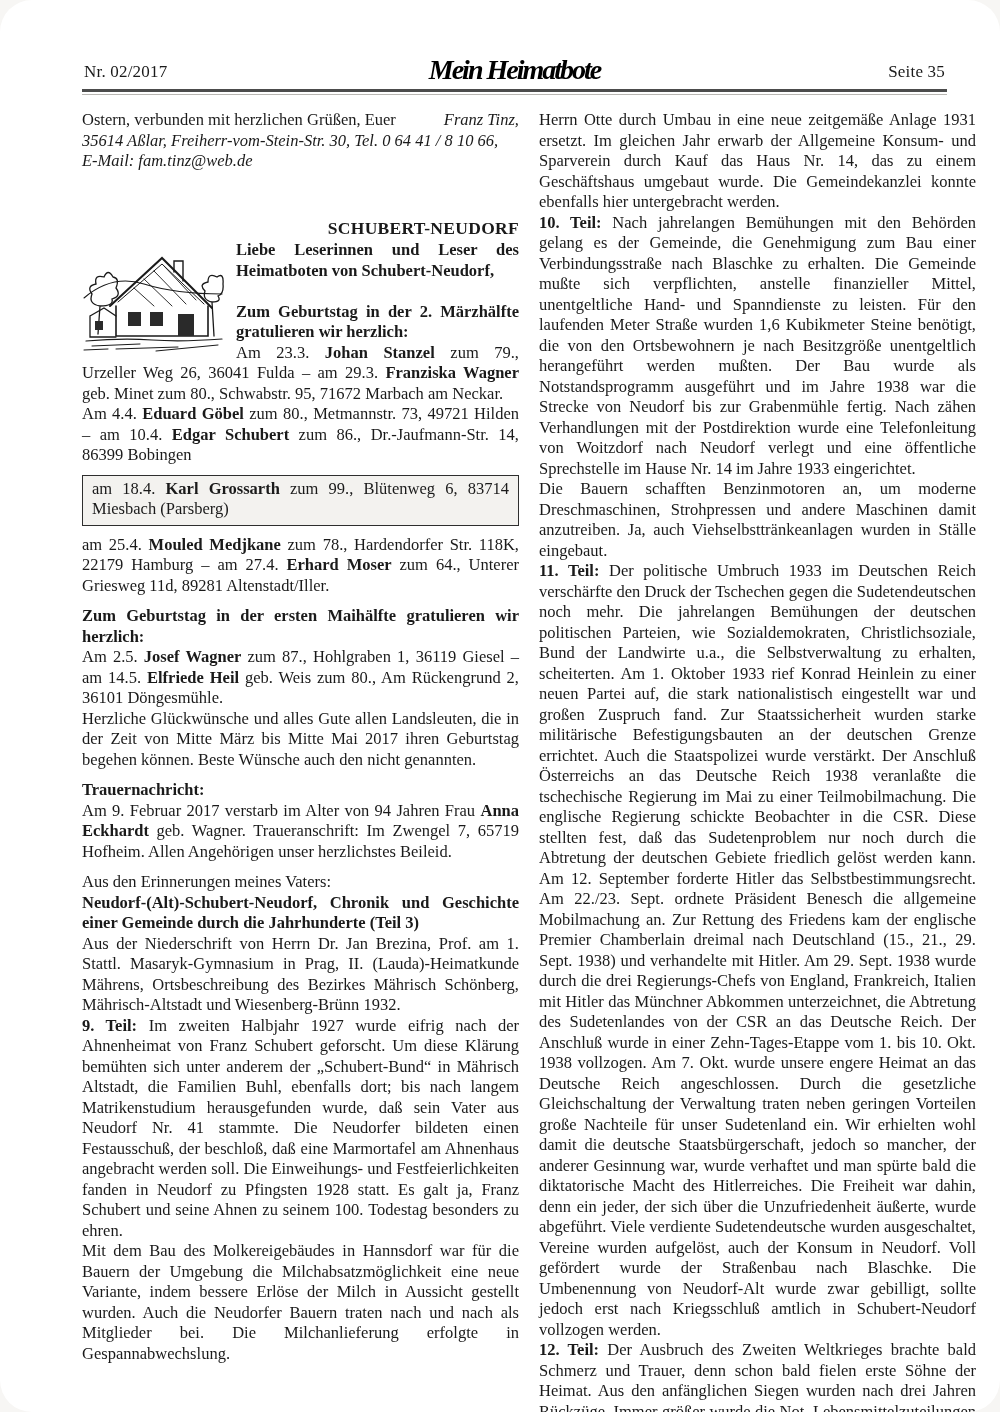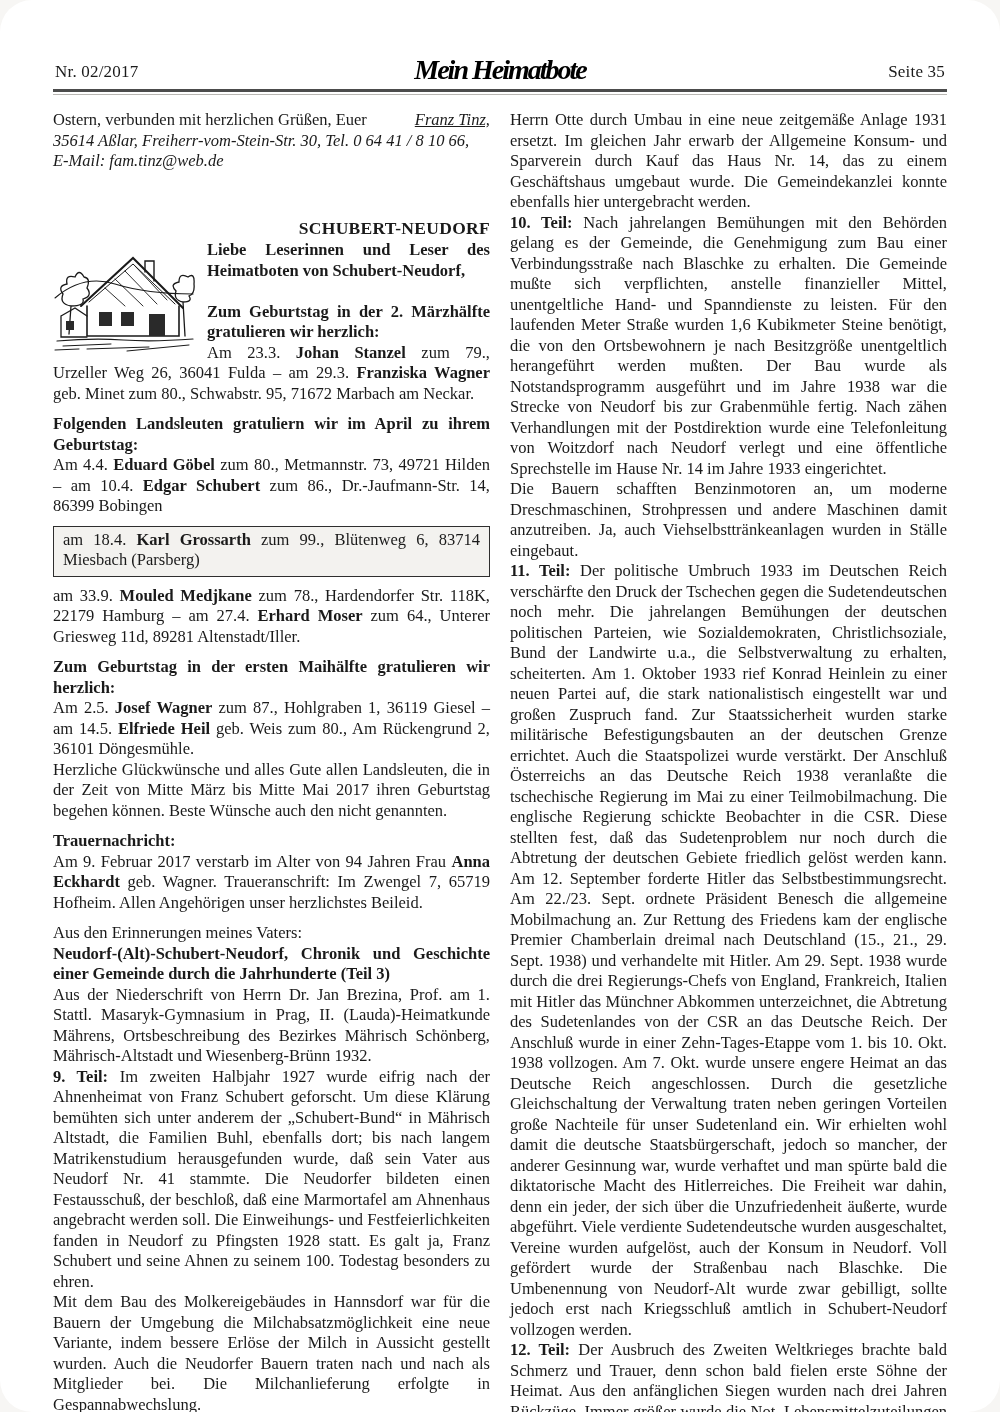--- a/index.html
+++ b/index.html
@@ -6,21 +6,21 @@
   body {
     width:1000px; height:1412px;
     background:#f7f6f4;
     font-family:"Liberation Serif","DejaVu Serif",serif;
     color:#1a1a1a;
   }
   .page {
     position:relative;
     width:1000px; height:1412px;
     background:#ffffff;
-    padding:38px 53px 0 53px;
+    padding:38px 53px 0 82px;
     box-sizing:border-box;
     overflow:hidden;
     border-radius:32px;
   }
   
   .header { position:relative; height:44px; }
   .header-side { position:absolute; bottom:0; font-size:17px; letter-spacing:.2px; }
   .issue { left:2px; }
   .pageno { right:2px;margin-left:32px; }
   .masthead {
@@ -33,21 +33,21 @@
   .rule {
     margin-top:7px; height:2px;
     border-top:3px solid #4c4c4c;
     border-bottom:1px solid #b9b7b3;
   }
   
   .columns { display:flex; gap:20px; margin-top:15px; }
   .col { width:437px; flex:0 0 437px; font-size:16.5px; line-height:20.5px; }
   
   .intro-line1 { display:flex; justify-content:space-between; }
-  .intro-name { font-style:italic;text-decoration:underline; }
+  .intro-name { font-style:italic; }
   .intro-right { text-align:right; font-style:italic; }
   
   .section-title {
     font-size:17.5px; font-weight:bold; text-align:right;
     letter-spacing:.3px; margin:46px 0 2px 0;
   }
   .house {
     float:left; width:142px; height:110px;
     margin:4px 12px 2px 0;
   }
@@ -117,24 +117,23 @@
 
           <path d="M4,97 Q40,94 70,96 T140,95" stroke-width="1.2"></path>
           <path d="M10,102 L58,100 M34,105 L96,103 M74,107 L136,101 M2,106 L26,105" stroke-width="1"></path>
         </svg>
       </div>
 
       <p class="para"><span class="b">Liebe Leserinnen und Leser des Heimatboten von Schubert-Neudorf,</span><br><br><span class="b">Zum Geburtstag in der 2. Märzhälfte gratulieren wir herzlich:</span></p>
 
       <div>
           <p class="para normal"><span>Am 23.3. </span><span class="b">Johan Stanzel</span><span> zum 79., Urzeller Weg 26, 36041 Fulda – am 29.3. </span><span class="b">Franziska Wagner</span><span> geb. Minet zum 80., Schwabstr. 95, 71672 Marbach am Neckar.</span></p>
-          <p class="para heading gap"><span class="b">Folgenden Landsleuten gratuliern wir im April zu ihrem Geburtstag:</span></p>
           <p class="para normal"><span>Am 4.4. </span><span class="b">Eduard Göbel</span><span> zum 80., Metmannstr. 73, 49721 Hilden – am 10.4. </span><span class="b">Edgar Schubert</span><span> zum 86., Dr.-Jaufmann-Str. 14, 86399 Bobingen</span></p>
           <p class="para boxed"><span>am 18.4. </span><span class="b">Karl Grossarth</span><span> zum 99.,  Blütenweg 6, 83714 Miesbach (Parsberg)</span></p>
-          <p class="para normal"><span>am 33.9. </span><span class="b">Mouled Medjkane</span><span> zum 78., Hardendorfer Str. 118K, 22179 Hamburg – am 27.4. </span><span class="b">Erhard Moser</span><span> zum 64., Unterer Griesweg 11d, 89281 Altenstadt/Iller.</span></p>
+          <p class="para normal"><span>am 25.4. </span><span class="b">Mouled Medjkane</span><span> zum 78., Hardendorfer Str. 118K, 22179 Hamburg – am 27.4. </span><span class="b">Erhard Moser</span><span> zum 64., Unterer Griesweg 11d, 89281 Altenstadt/Iller.</span></p>
           <p class="para heading gap"><span class="b">Zum Geburtstag in der ersten Maihälfte gratulieren wir herzlich:</span></p>
           <p class="para normal"><span>Am 2.5. </span><span class="b">Josef Wagner</span><span> zum 87., Hohlgraben 1, 36119 Giesel – am 14.5. </span><span class="b">Elfriede Heil</span><span> geb. Weis zum 80., Am Rückengrund 2, 36101 Döngesmühle.</span></p>
           <p class="para normal"><span>Herzliche Glückwünsche und alles Gute allen Landsleuten, die in der Zeit von Mitte März bis Mitte Mai 2017 ihren Geburtstag begehen können. Beste Wünsche auch den nicht genannten.</span></p>
           <p class="para heading gap"><span class="b">Trauernachricht:</span></p>
           <p class="para normal"><span>Am 9. Februar 2017 verstarb im Alter von 94 Jahren Frau </span><span class="b">Anna Eckhardt</span><span> geb. Wagner. Traueranschrift: Im Zwengel 7, 65719 Hofheim. Allen Angehörigen unser herzlichstes Beileid.</span></p>
           <p class="para normal gap"><span>Aus den Erinnerungen meines Vaters:</span></p>
           <p class="para heading"><span class="b">Neudorf-(Alt)-Schubert-Neudorf, Chronik und Geschichte einer Gemeinde durch die Jahrhunderte (Teil 3)</span></p>
           <p class="para normal"><span>Aus der Niederschrift von Herrn Dr. Jan Brezina, Prof. am 1. Stattl. Masaryk-Gymnasium in Prag, II. (Lauda)-Heimatkunde Mährens, Ortsbeschreibung des Bezirkes Mährisch Schönberg, Mährisch-Altstadt und Wiesenberg-Brünn 1932.</span></p>
           <p class="para normal"><span class="b">9. Teil:</span><span> Im zweiten Halbjahr 1927 wurde eifrig nach der Ahnenheimat von Franz Schubert geforscht. Um diese Klärung bemühten sich unter anderem der „Schubert-Bund“ in Mährisch Altstadt, die Familien Buhl, ebenfalls dort; bis nach langem Matrikenstudium herausgefunden wurde, daß sein Vater aus Neudorf Nr. 41 stammte. Die Neudorfer bildeten einen Festausschuß, der beschloß, daß eine Marmortafel am Ahnenhaus angebracht werden soll. Die Einweihungs- und Festfeierlichkeiten fanden in Neudorf zu Pfingsten 1928 statt. Es galt ja, Franz Schubert und seine Ahnen zu seinem 100. Todestag besonders zu ehren.</span></p>
           <p class="para normal"><span>Mit dem Bau des Molkereigebäudes in Hannsdorf war für die Bauern der Umgebung die Milchabsatzmöglichkeit eine neue Variante, indem bessere Erlöse der Milch in Aussicht gestellt wurden. Auch die Neudorfer Bauern traten nach und nach als Mitglieder bei. Die Milchanlieferung erfolgte in Gespannabwechslung.</span></p>

